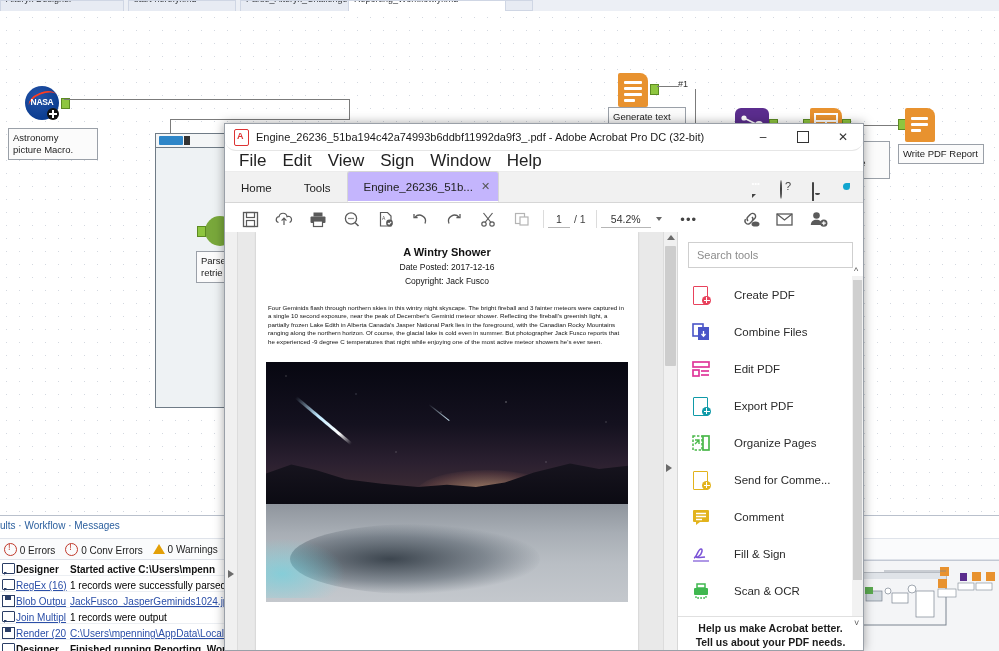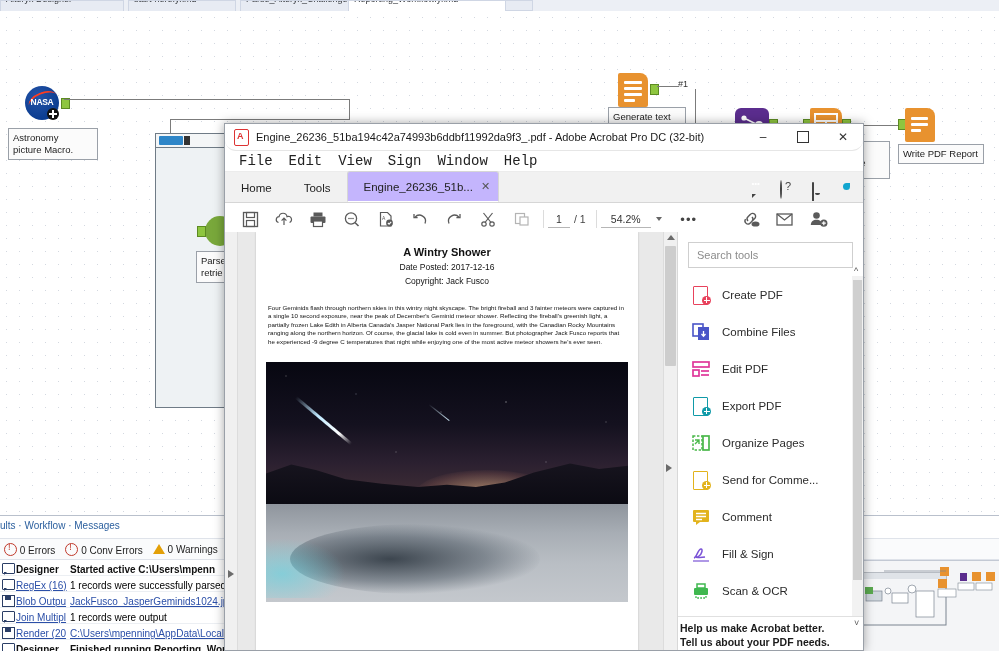--- a/index.html
+++ b/index.html
@@ -81,21 +81,21 @@
   
   #acrobat{position:absolute;left:224px;top:123px;width:640px;height:528px;background:#fff;
     border:1px solid #9aa0a8;box-shadow:0 0 10px rgba(0,0,0,.35);box-sizing:border-box;overflow:hidden;}
   .ac-title{height:26px;display:flex;align-items:center;background:#fff;border-bottom:1px solid #e6e6e6;border-radius:11px;}
   .ac-ficon{width:13px;height:15px;margin:0 7px 0 9px;border:1.4px solid #d33;border-radius:2px;position:relative;flex:0 0 13px;}
   .ac-ficon:after{content:"A";position:absolute;left:2px;top:0px;font-size:9px;color:#d33;font-weight:bold;line-height:12px;}
   .ac-title-text{font-size:11px;color:#1b1b1b;white-space:nowrap;overflow:hidden;flex:1;}
   .ac-wbtn{width:40px;height:26px;display:flex;align-items:center;justify-content:center;font-size:12px;color:#333;}
 
   .ac-menu{height:20px;display:flex;align-items:center;gap:0;padding-left:6px;border-bottom:1px solid #ececec;background:#fff;}
-  .ac-menu div{font-size:14px;color:#222;padding:0 8px;font-family:Liberation Mono, monospace;}
+  .ac-menu div{font-size:17px;color:#222;padding:0 8px;}
 
   .ac-tabs{height:30px;display:flex;align-items:flex-end;background:#f1f1f1;border-bottom:1px solid #d6d6d6;position:relative;}
   .ac-tab{height:29px;display:flex;align-items:center;padding:0 16px;font-size:11.5px;color:#222;}
   .ac-tab.doc{background:#c4b5fd;border:1px solid #d6d6d6;border-bottom:1px solid #fff;border-radius:3px 3px 0 0;padding-right:8px;}
   .ac-tab-close{margin-left:8px;font-size:11px;color:#555;}
   .ac-tabicons{position:absolute;right:6px;bottom:4px;display:flex;align-items:center;gap:13px;}
   .ti{width:17px;height:17px;position:relative;}
   .ti-chat{width:16px;height:12px;background:#444;border-radius:2px;position:relative;top:2px;}
   .ti-chat:before{content:"";position:absolute;left:2px;top:11px;border-left:4px solid #444;border-bottom:4px solid transparent;}
   .ti-chat:after{content:"•••";position:absolute;left:1.5px;top:-4px;font-size:8px;color:#fff;letter-spacing:0px;}
@@ -161,31 +161,31 @@
     background:radial-gradient(ellipse at 20% 60%,rgba(90,215,230,.55) 0%,rgba(90,215,230,0) 70%);}
 
   .ac-docscroll{width:13px;background:#f0f0f0;border-left:1px solid #dcdcdc;position:relative;}
   .sb-thumb{position:absolute;left:1px;top:14px;width:11px;height:120px;background:#cdcdcd;border-radius:1px;}
   .sb-up{position:absolute;left:3px;top:3px;width:0;height:0;border-left:4px solid transparent;border-right:4px solid transparent;border-bottom:5px solid #6b6b6b;}
 
   .ac-right{width:185px;background:#fff;border-left:1px solid #d8d8d8;position:relative;}
   .search-tools{margin:10px 10px 0 10px;height:26px;border:1px solid #cfcfcf;font-size:11px;color:#8c8c8c;
     display:flex;align-items:center;padding-left:8px;box-sizing:border-box;}
   .tool-list{margin-top:8px;}
-  .tool-item{height:37px;display:flex;align-items:center;padding-left:14px;gap:12px;font-size:11.5px;color:#2b2b2b;}
+  .tool-item{height:37px;display:flex;align-items:center;padding-left:14px;gap:24px;font-size:11.5px;color:#2b2b2b;}
   .tool-ic{width:18px;height:18px;flex:0 0 18px;position:relative;}
   .ti-doc{position:absolute;left:1px;top:0;width:13px;height:17px;border:1.6px solid currentColor;border-radius:1px;}
   .ti-badge{position:absolute;right:-1px;bottom:-1px;width:9px;height:9px;border-radius:50%;background:currentColor;}
   .ti-badge:before{content:"";position:absolute;left:4px;top:1.5px;width:1.4px;height:6px;background:#fff;}
   .ti-badge:after{content:"";position:absolute;left:1.5px;top:4px;width:6px;height:1.4px;background:#fff;}
   .panel-scroll{position:absolute;right:0;top:44px;bottom:34px;width:11px;background:#f2f2f2;}
   .panel-thumb{position:absolute;left:1px;top:4px;width:9px;height:300px;background:#cfcfcf;}
   .ps-up{position:absolute;left:2px;top:-10px;font-size:9px;color:#555;}
   .ps-dn{position:absolute;left:2px;bottom:-12px;font-size:9px;color:#555;}
-  .ac-promo{position:absolute;left:0;right:0;bottom:0;height:34px;border-top:1px solid #e0e0e0;padding:5px 2px;box-sizing:border-box;}
+  .ac-promo{position:absolute;left:0;right:0;bottom:0;height:34px;border-top:1px solid #e0e0e0;padding:5px 2px;box-sizing:border-box;text-align:center;}
   .promo-t{font-size:10.5px;font-weight:bold;color:#1b1b1b;}
   .promo-s{font-size:10.5px;font-weight:bold;color:#1b1b1b;margin-top:2px;}
 </style>
 </head>
 <body>
 
 <div id="alteryx">
 
   <div class="ax-tabstrip">
     <div class="ax-tab" style="left:0px;width:124px">

